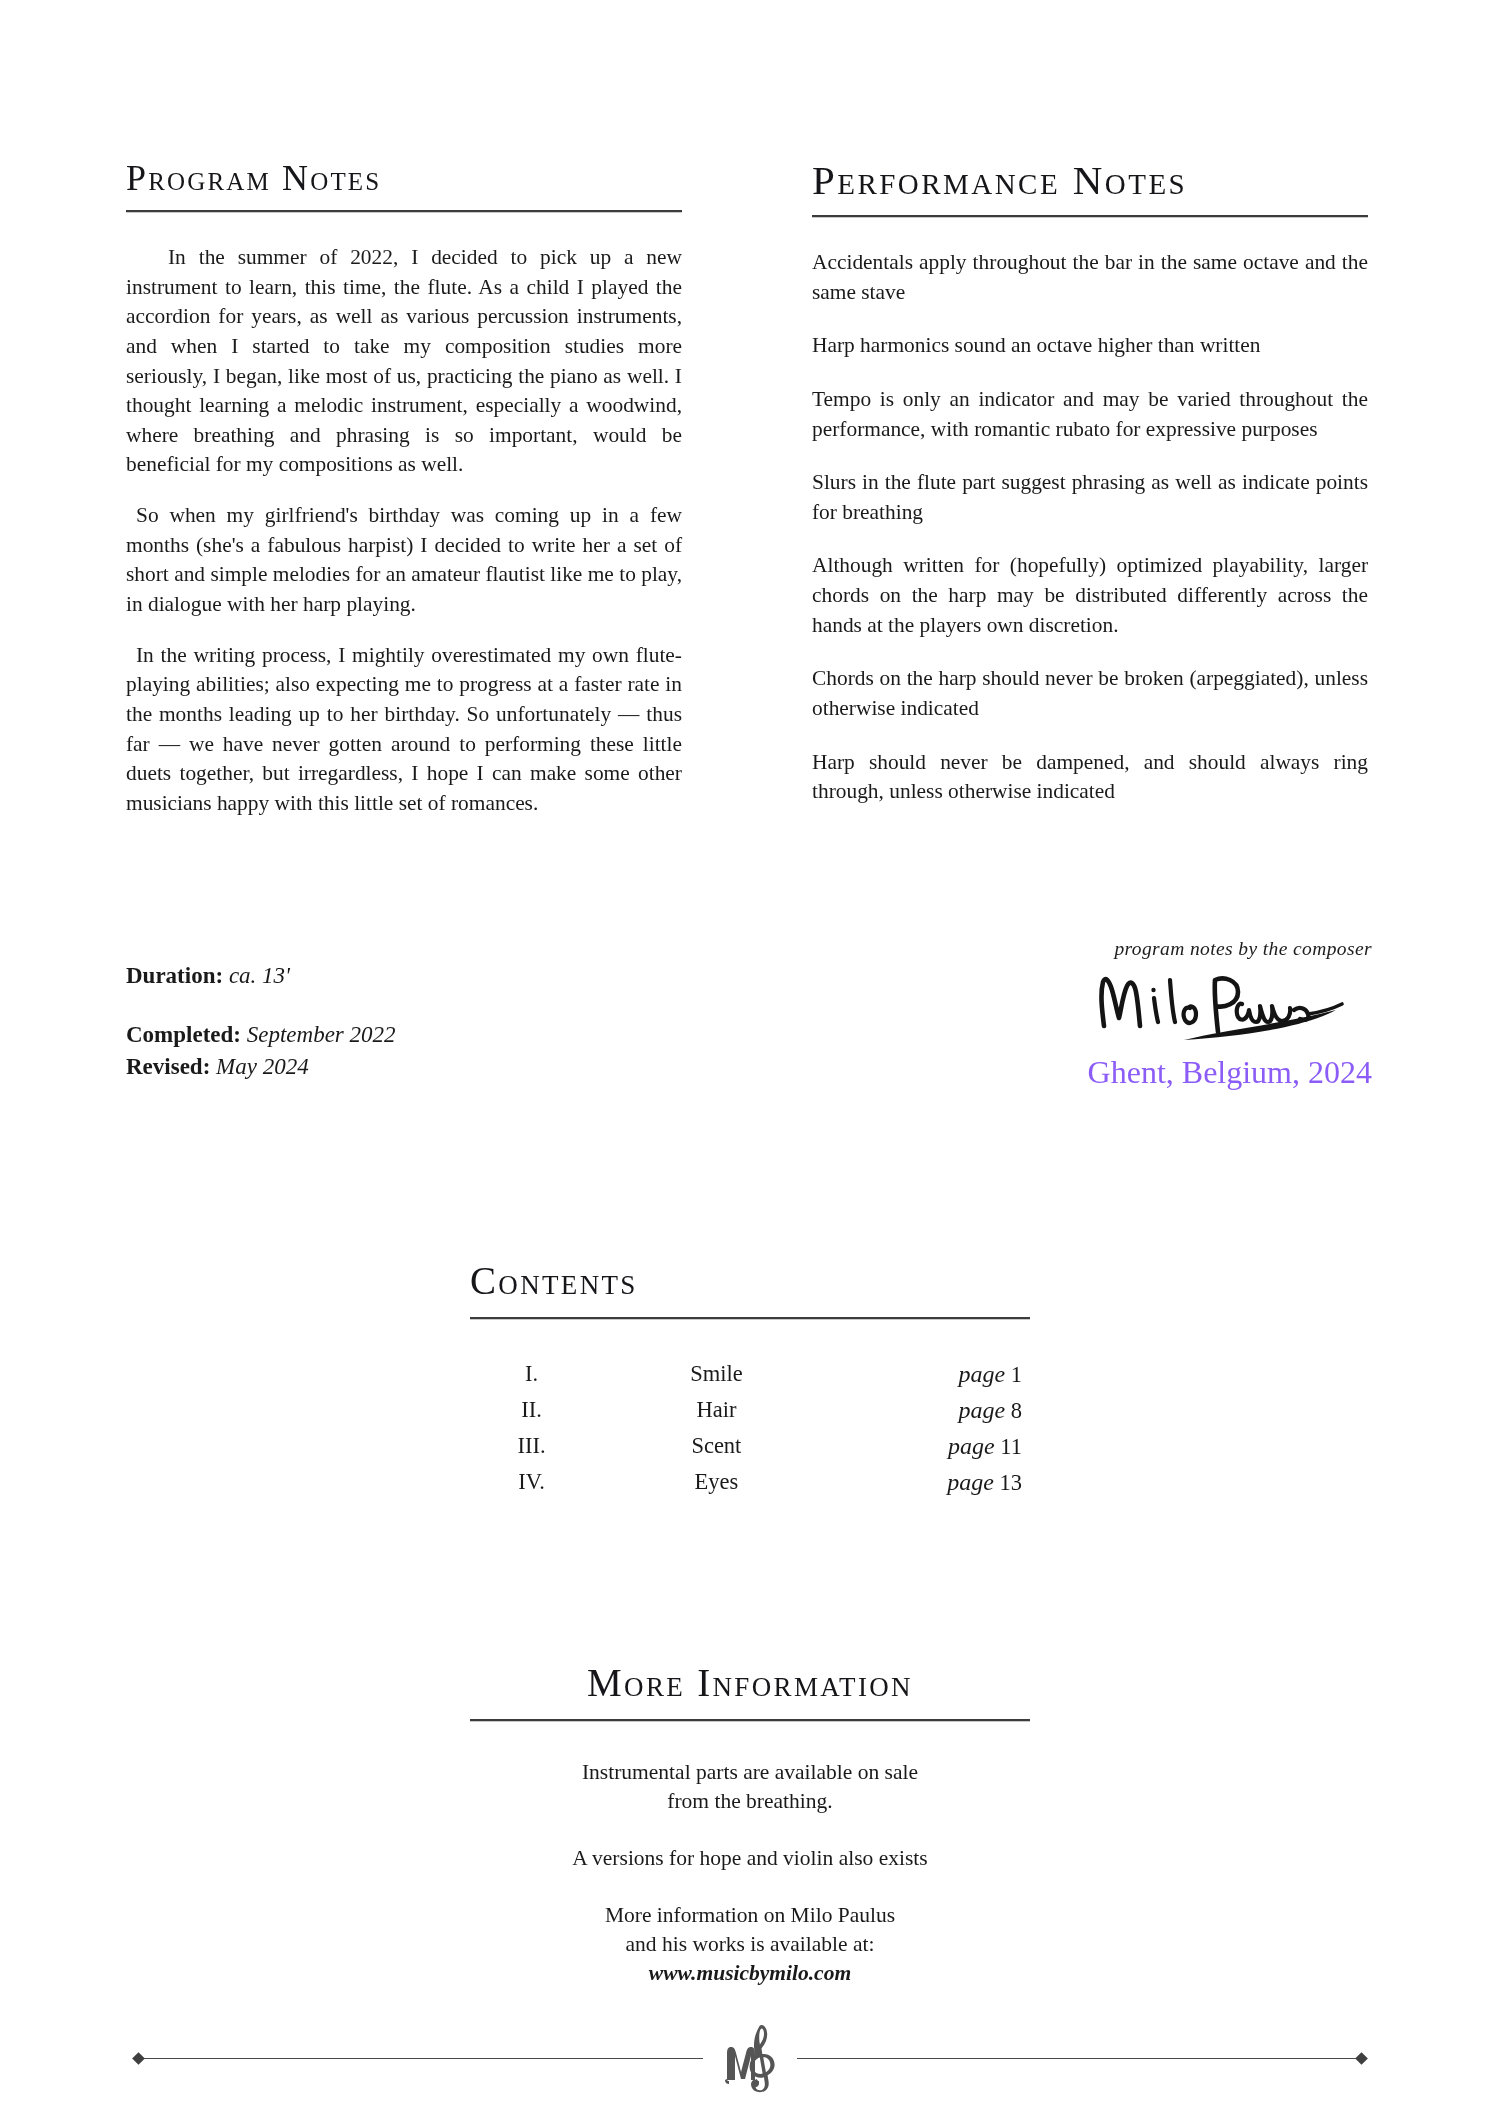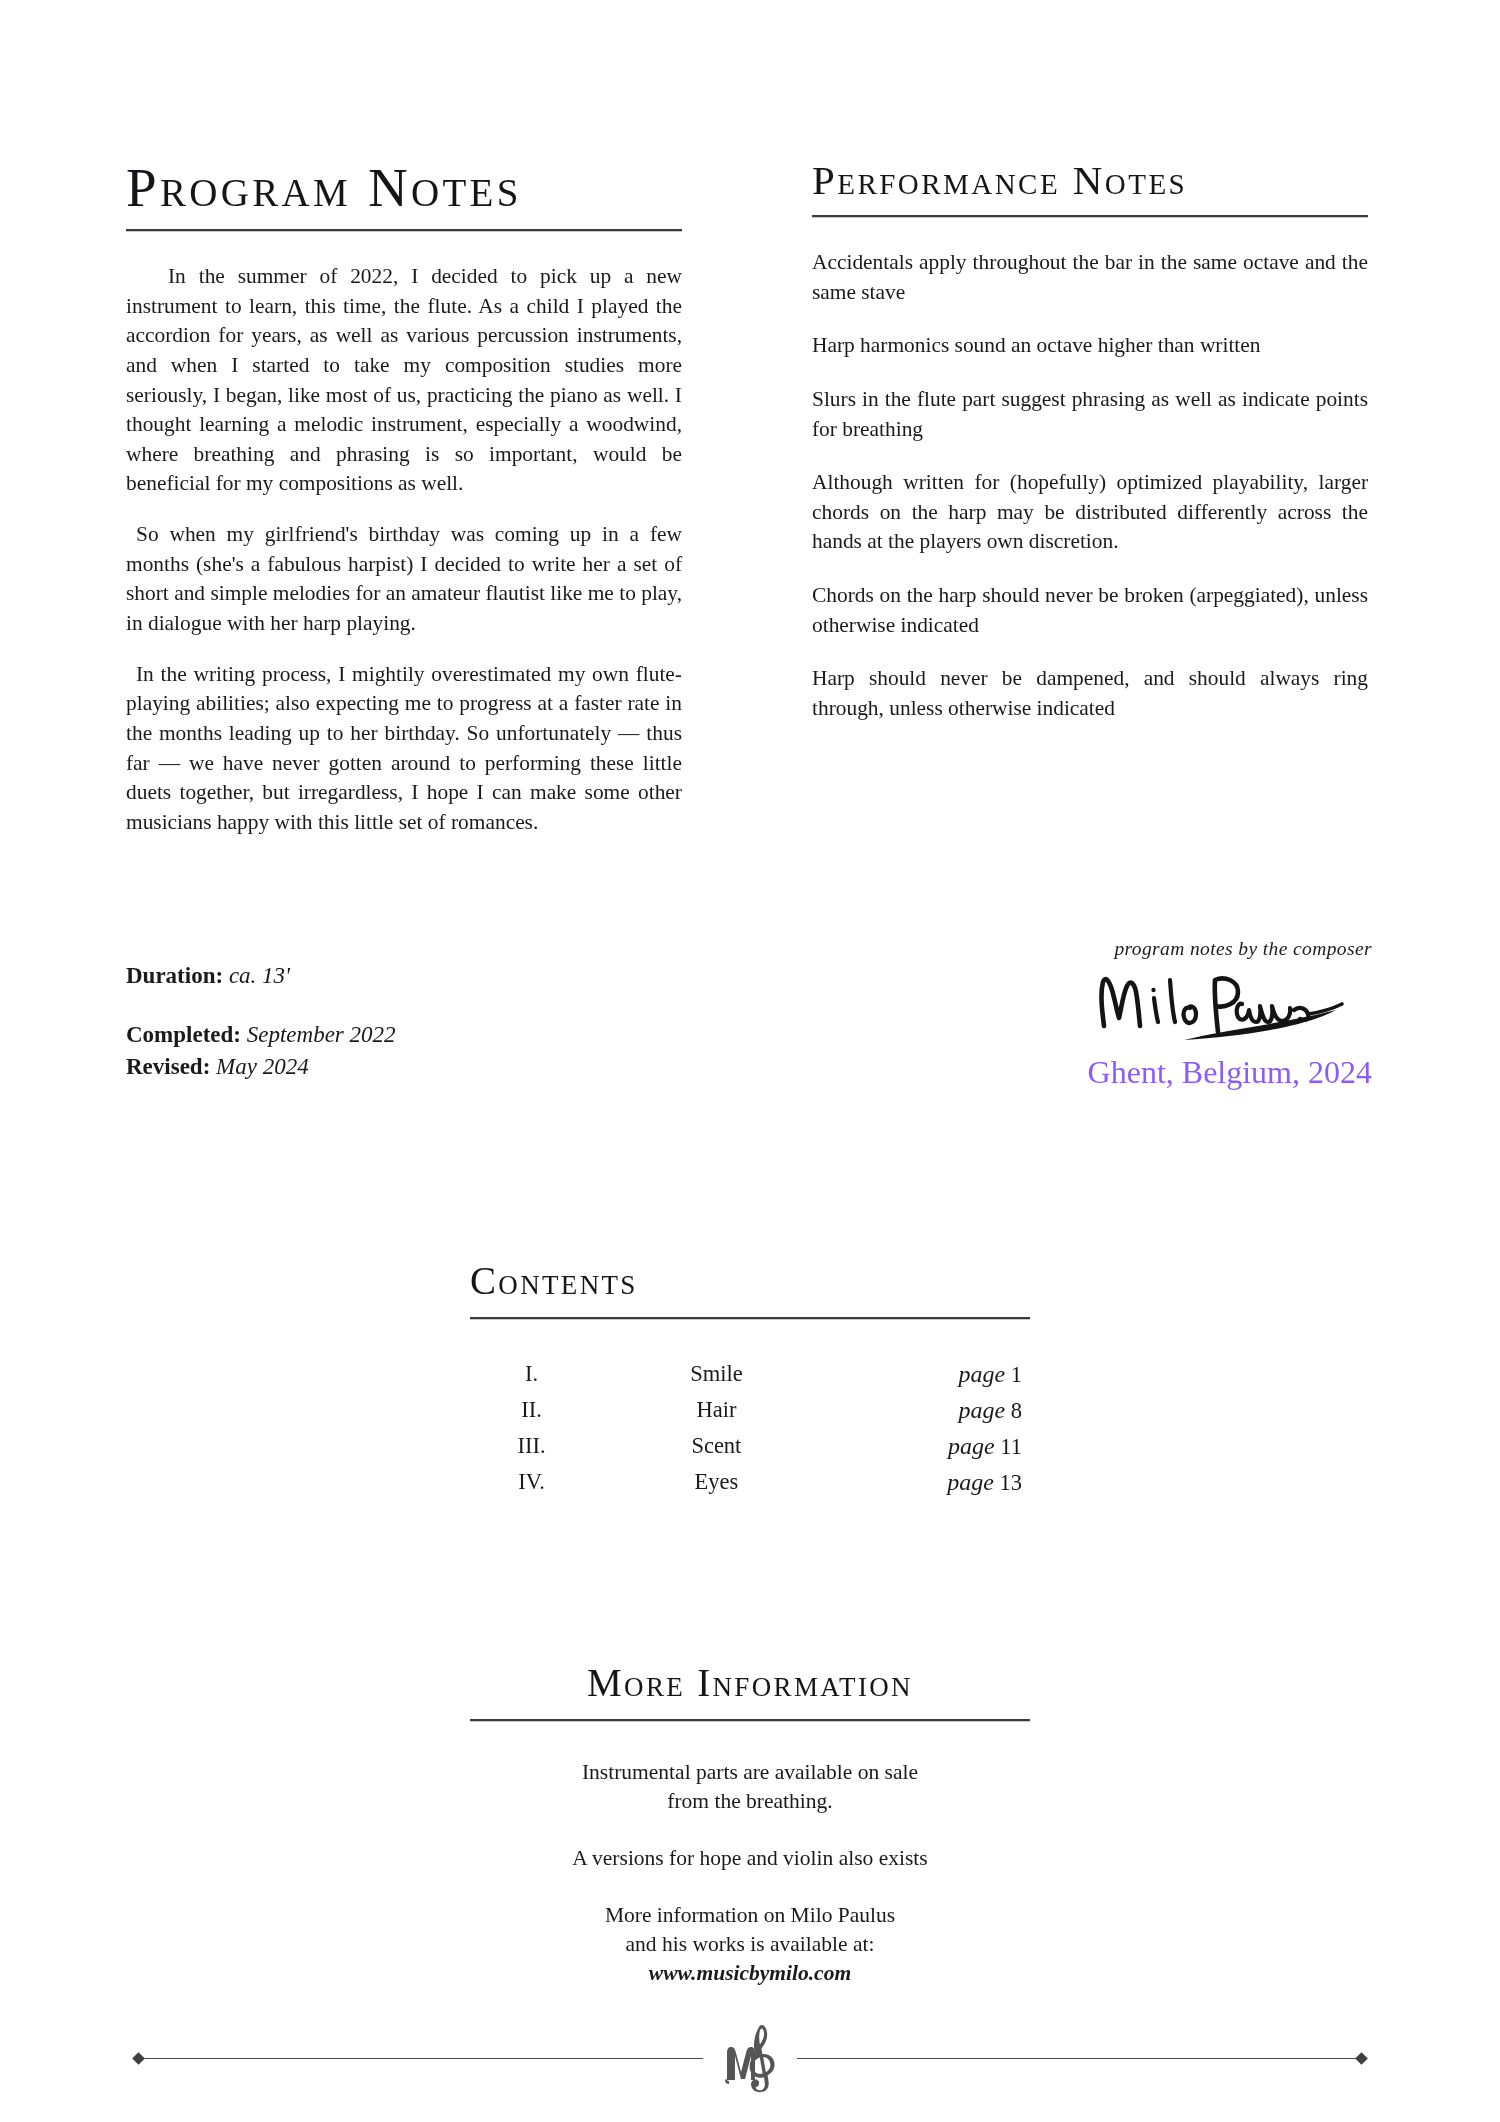--- a/index.html
+++ b/index.html
@@ -40,21 +40,21 @@
     left: 126px;
     top: 160px;
     width: 556px;
   }
   .col-right {
     position: absolute;
     left: 812px;
     top: 160px;
     width: 556px;
   }
-  .sec-head.left { font-size: 55px; line-height: 1.0; }
+  .sec-head.left { font-size: 36px; line-height: 1.0; }
   .sec-head.right { font-size: 41px; line-height: 1.0; }
 
   .head-wrap { margin-bottom: 0; }
   .head-wrap .rule { margin-top: 14px; }
 
   .body-p {
     font-size: 21.4px;
     line-height: 1.385;
     text-align: justify;
     text-justify: inter-word;
@@ -192,20 +192,21 @@
   </div>
 
   <div class="col-right">
     <div class="head-wrap">
       <div class="sec-head right">Performance Notes</div>
       <hr class="rule">
     </div>
     <div class="pn-list">
       <p class="pn-p">Accidentals apply throughout the bar in the same octave and the same stave</p>
       <p class="pn-p">Harp harmonics sound an octave higher than written</p>
+      <p class="pn-p">Tempo is only an indicator and may be varied throughout the performance, with romantic rubato for expressive purposes</p>
       <p class="pn-p">Slurs in the flute part suggest phrasing as well as indicate points for breathing</p>
       <p class="pn-p">Although written for (hopefully) optimized playability, larger chords on the harp may be distributed differently across the hands at the players own discretion.</p>
       <p class="pn-p">Chords on the harp should never be broken (arpeggiated), unless otherwise indicated</p>
       <p class="pn-p last">Harp should never be dampened, and should always ring through, unless otherwise indicated</p>
     </div>
   </div>
 
   <div class="meta-block">
     <p class="meta-row">
       <span class="lbl">Duration:</span>

